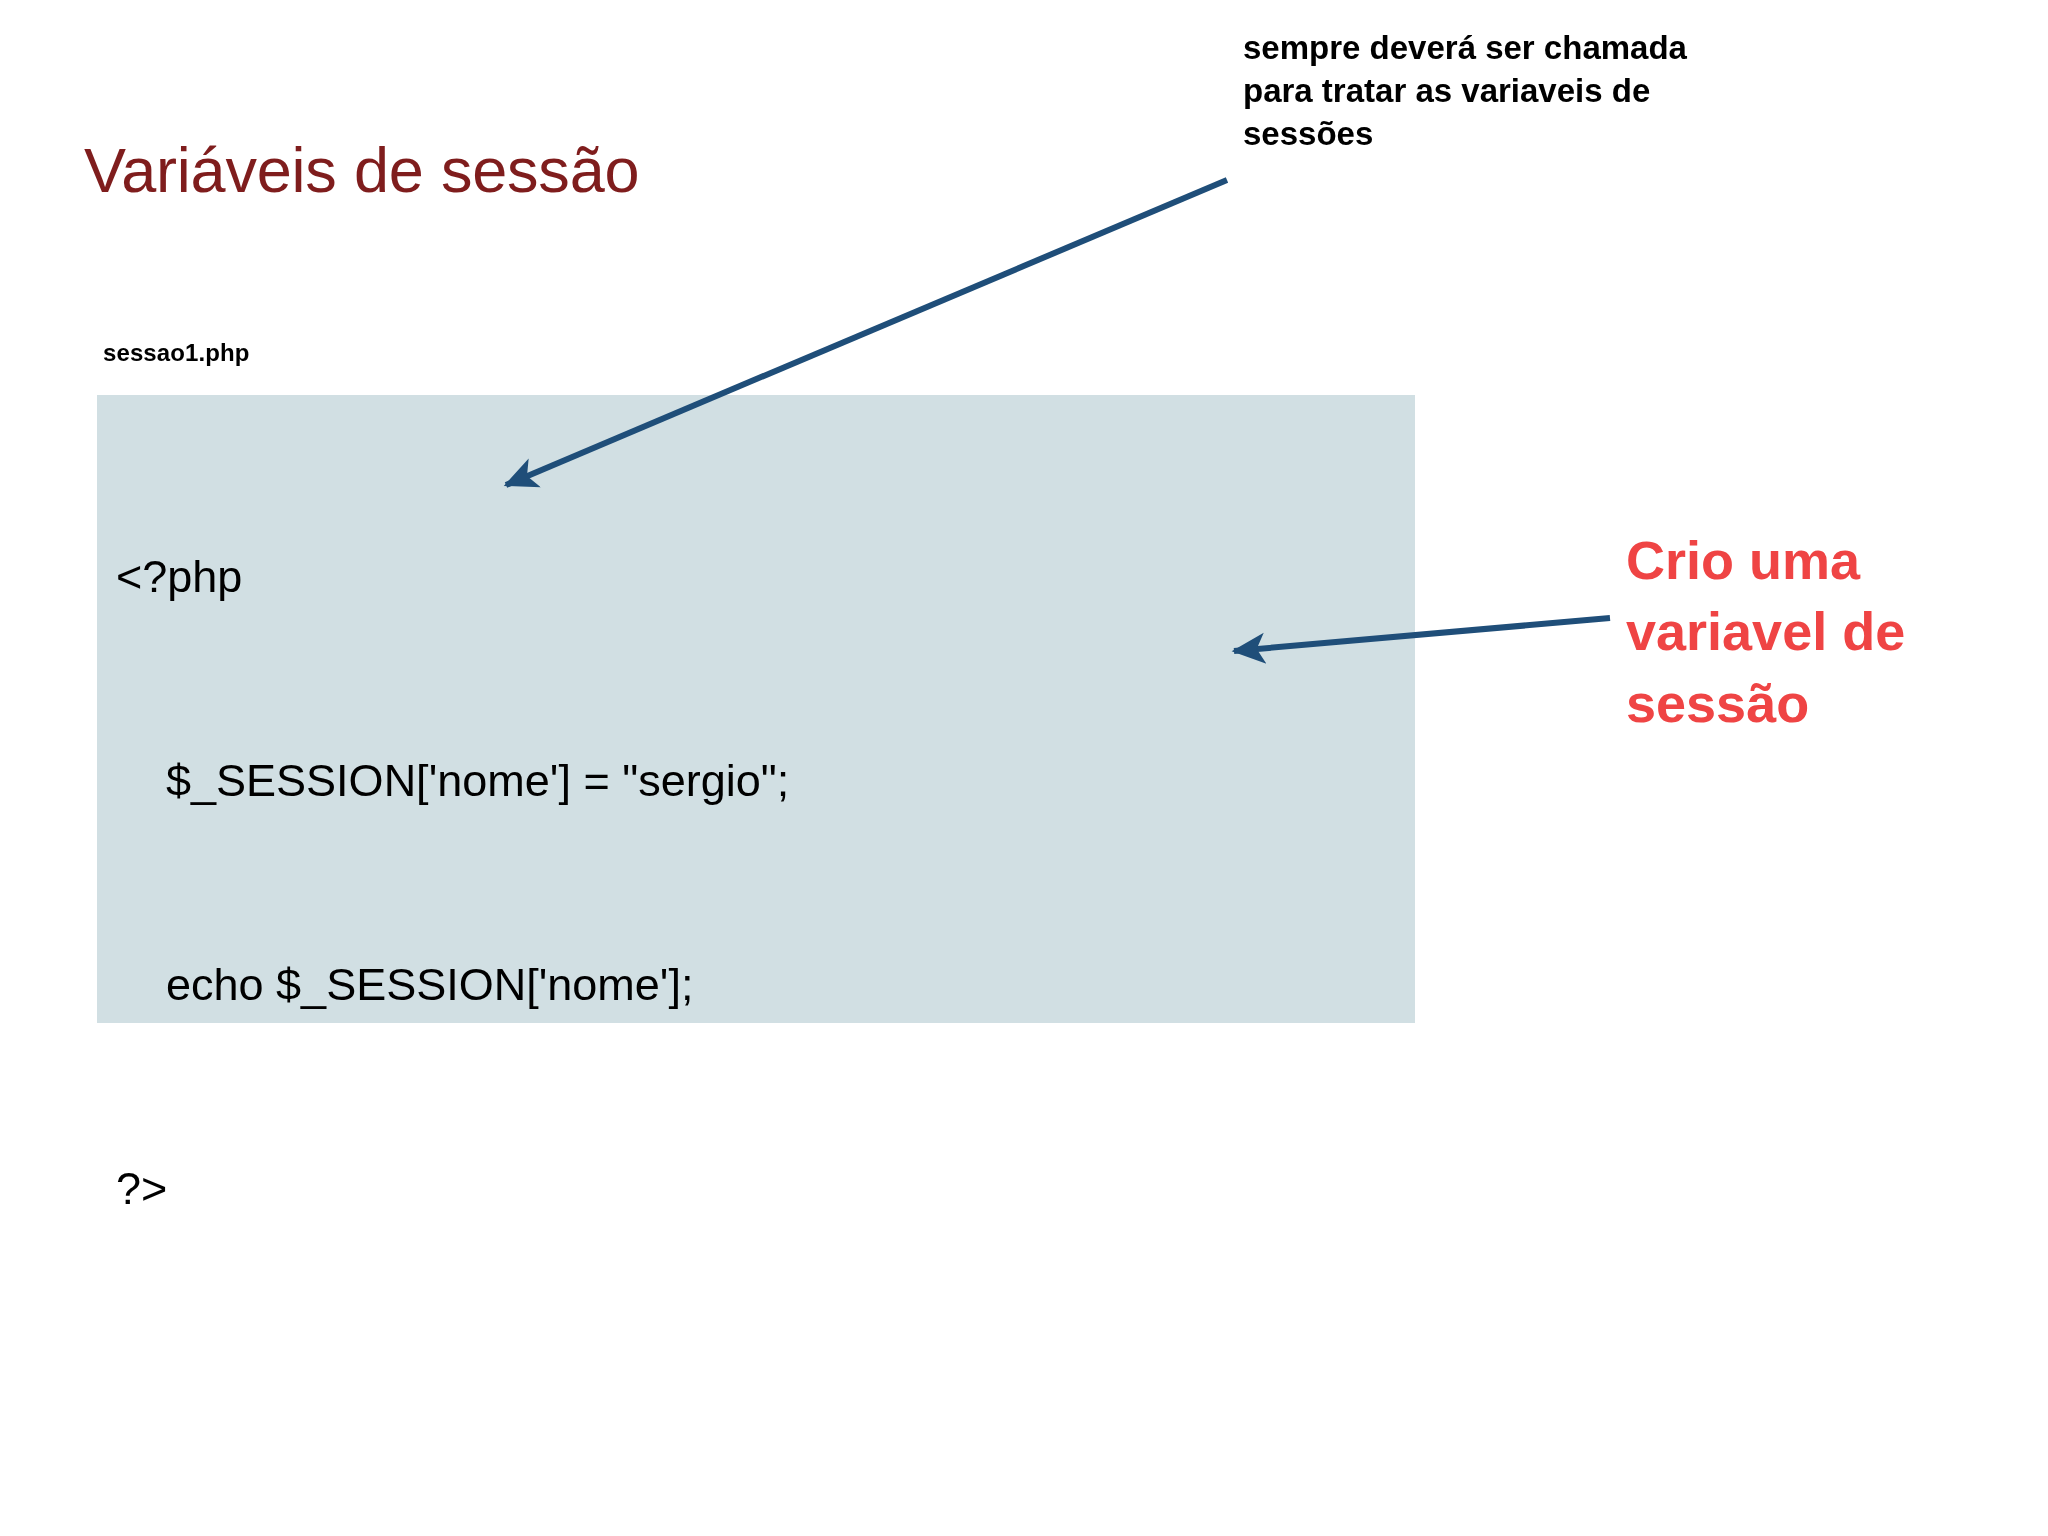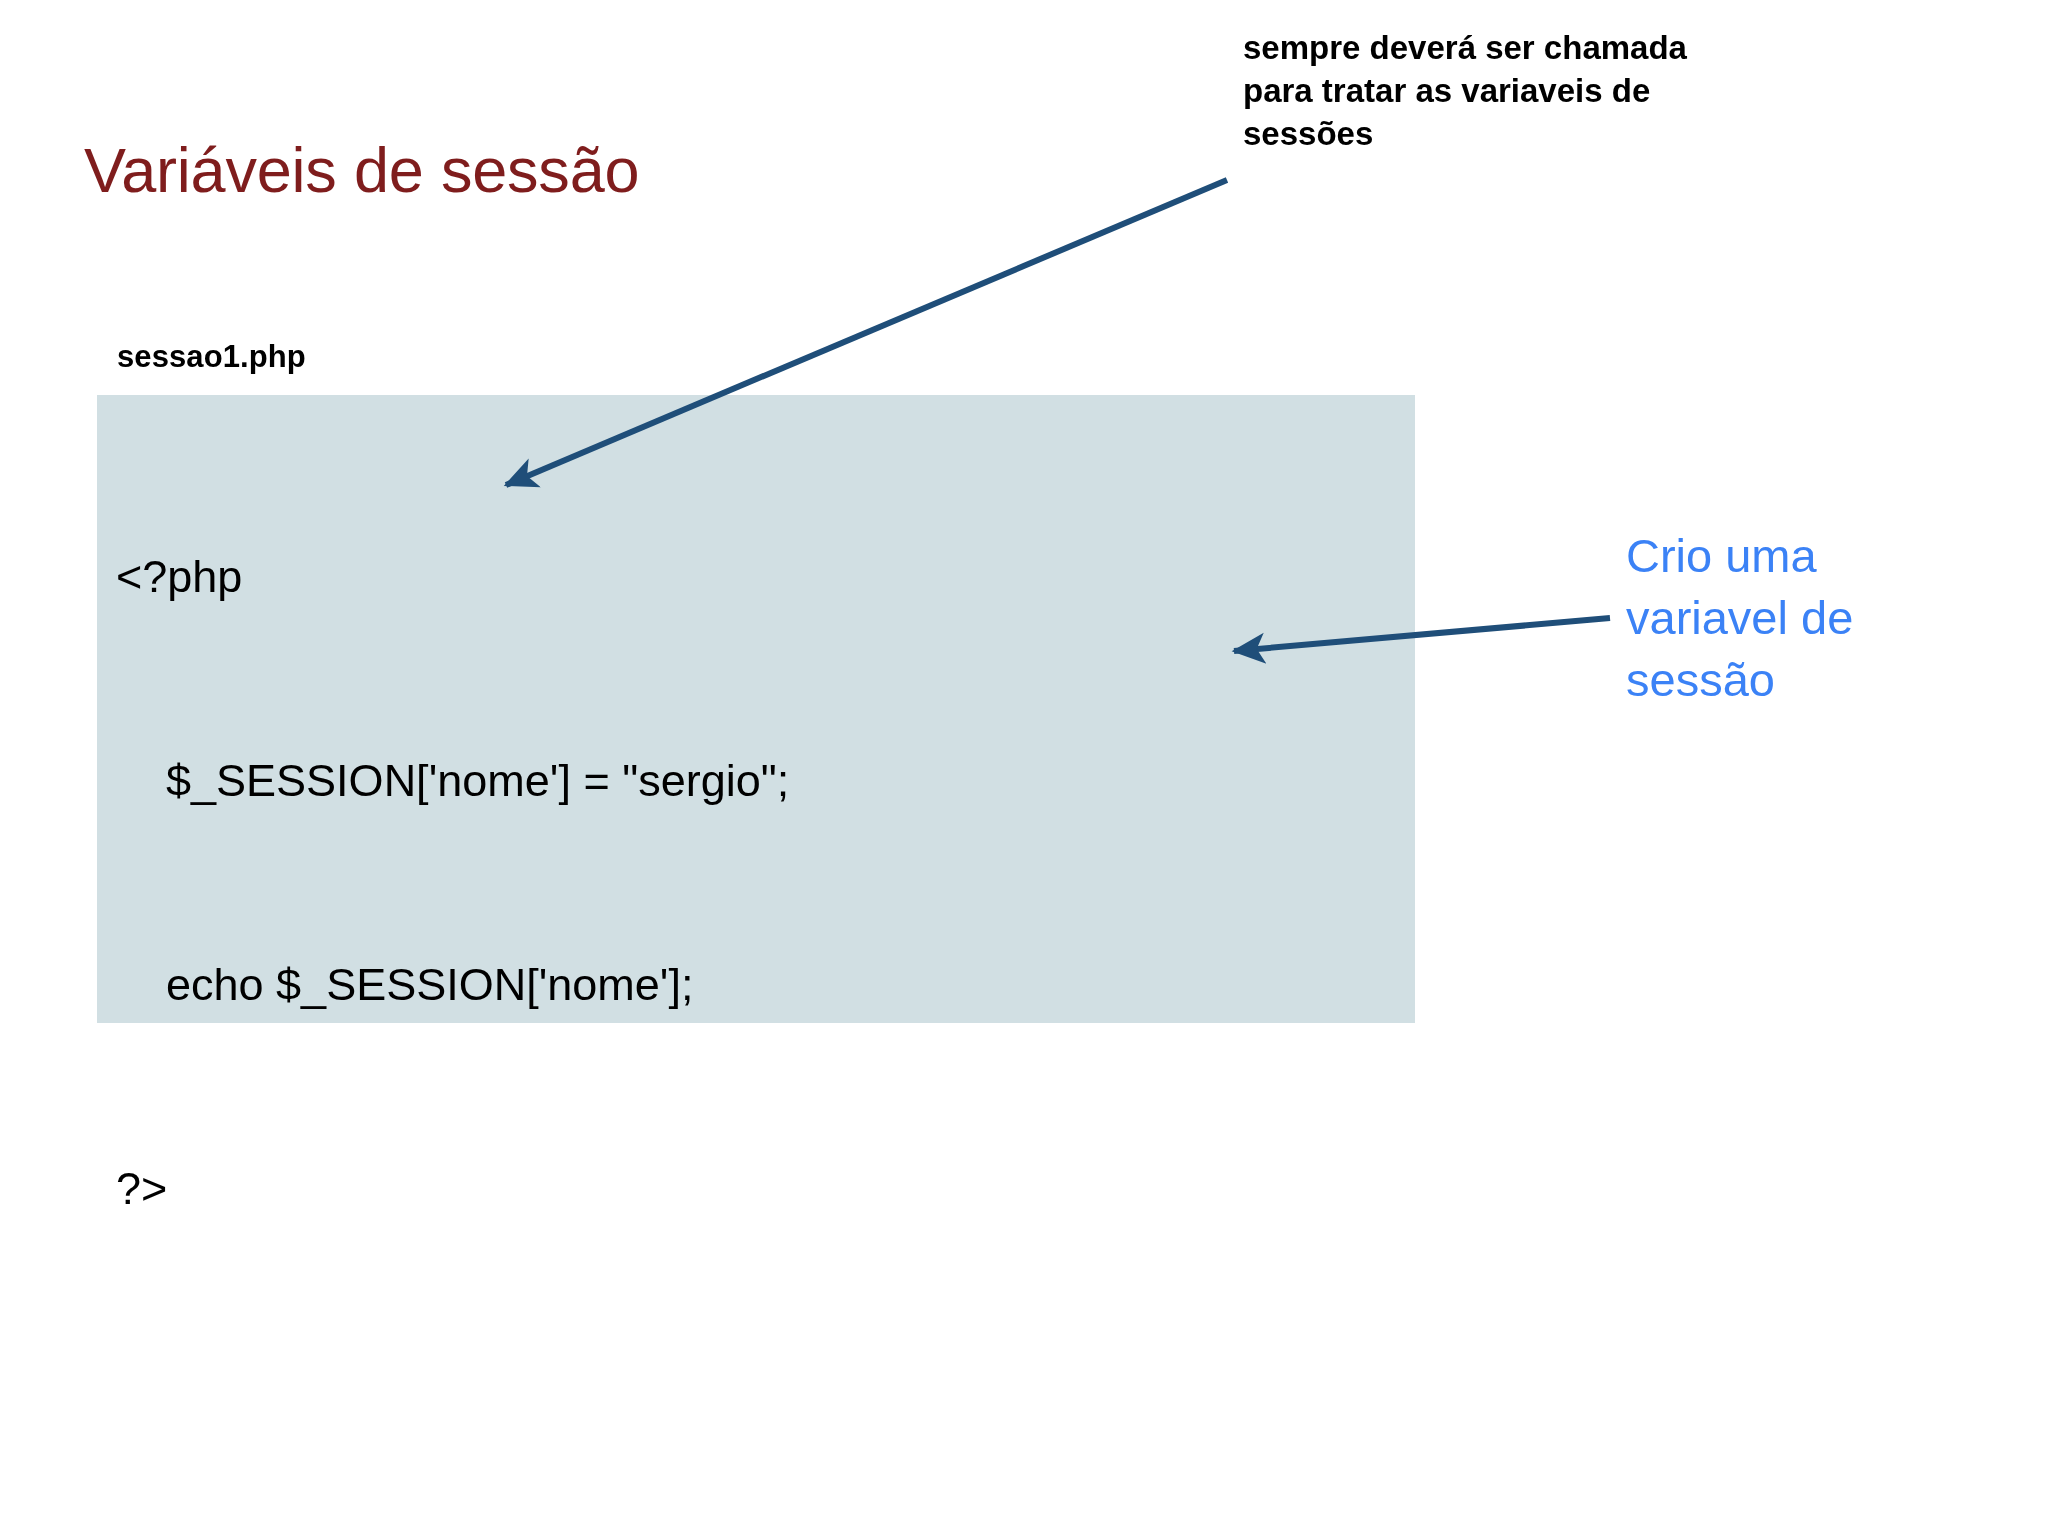--- a/index.html
+++ b/index.html
@@ -45,23 +45,23 @@
     width: 700px;
     font-size: 33px;
     line-height: 1.30;
     font-weight: 700;
     color: #000000;
   }
 
   
   #file-label {
     position: absolute;
-    left: 117px;
+    left: 103px;
     top: 339px;
-    font-size: 31px;
+    font-size: 24px;
     font-weight: bold;
     letter-spacing: 0.1px;
     white-space: nowrap;
     color: #000000;
   }
 
   
   #code-block {
     position: absolute;
     left: 97px;
@@ -84,24 +84,24 @@
   .code-line {
     white-space: pre;
   }
 
   
   #callout-right {
     position: absolute;
     left: 1626px;
     top: 525px;
     width: 380px;
-    font-size: 47px;
+    font-size: 54px;
     line-height: 1.32;
-    font-weight: 400;
-    color: #3b82f6;
+    font-weight: 700;
+    color: #ef4444;
   }
 
   
   #arrow-layer {
     position: absolute;
     left: 0; top: 0;
     width: 2048px;
     height: 1536px;
     pointer-events: none;
   }

